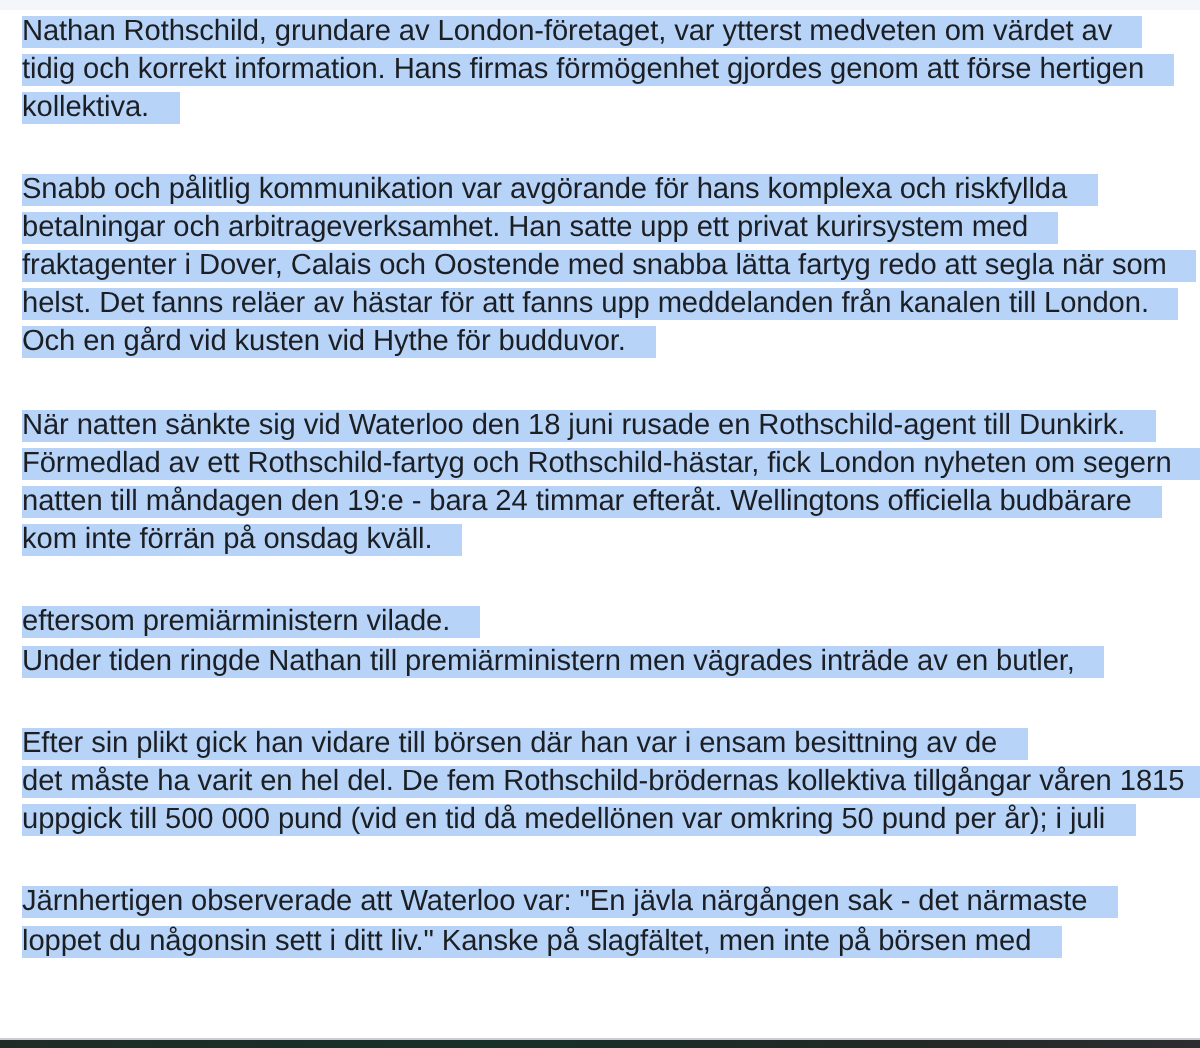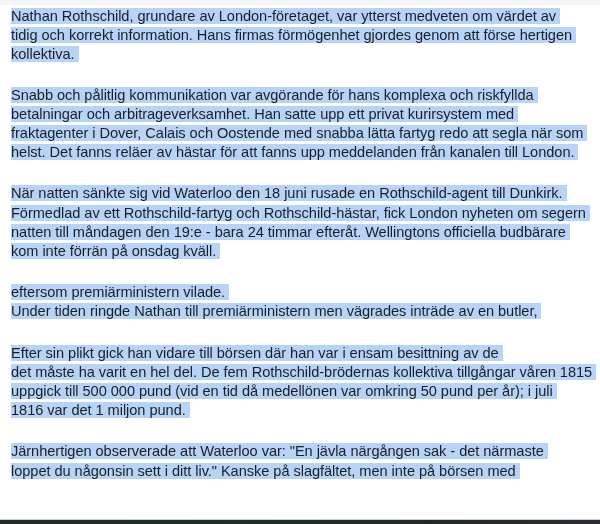--- a/index.html
+++ b/index.html
@@ -19,21 +19,21 @@
     .para {
       margin: 0 0 22px 0;
       font-size: 14.6px;
       line-height: 19.2px;
       color: #1b1f24;
       letter-spacing: -0.05px;
     }
     .para .line { display: block; white-space: nowrap; }
     .para .line span {
       background: #b7d3f7;
-      padding-right: 4px;
+      padding-right: 15px;
     }
     .para.p2 { margin-top: -1px; }
     .bottombar {
       position: absolute; left: 0; top: 519px; width: 600px; height: 5px;
       background: linear-gradient(90deg, #1f2b26 0%, #16302a 40%, #222826 75%, #2b2d30 100%);
       border-top: 1px solid #c9ccd1;
     }
   </style>
 </head>
 <body>
@@ -44,36 +44,36 @@
   <p class="para p1">
     <span class="line"><span>Nathan Rothschild, grundare av London-företaget, var ytterst medveten om värdet av</span></span>
     <span class="line"><span>tidig och korrekt information. Hans firmas förmögenhet gjordes genom att förse hertigen</span></span>
     <span class="line"><span>kollektiva. </span></span>
   </p>
   <p class="para p2">
     <span class="line"><span>Snabb och pålitlig kommunikation var avgörande för hans komplexa och riskfyllda</span></span>
     <span class="line"><span>betalningar och arbitrageverksamhet. Han satte upp ett privat kurirsystem med</span></span>
     <span class="line"><span>fraktagenter i Dover, Calais och Oostende med snabba lätta fartyg redo att segla när som</span></span>
     <span class="line"><span>helst. Det fanns reläer av hästar för att fanns upp meddelanden från kanalen till London.</span></span>
+    <span class="line"><span>Och en gård vid kusten vid Hythe för budduvor.</span></span>
   </p>
   <p class="para p3">
     <span class="line"><span>När natten sänkte sig vid Waterloo den 18 juni rusade en Rothschild-agent till Dunkirk.</span></span>
     <span class="line"><span>Förmedlad av ett Rothschild-fartyg och Rothschild-hästar, fick London nyheten om segern</span></span>
     <span class="line"><span>natten till måndagen den 19:e - bara 24 timmar efteråt. Wellingtons officiella budbärare</span></span>
     <span class="line"><span>kom inte förrän på onsdag kväll. </span></span>
   </p>
   <p class="para p4">
     <span class="line"><span>eftersom premiärministern vilade.</span></span>
     <span class="line"><span>Under tiden ringde Nathan till premiärministern men vägrades inträde av en butler,</span></span>
   </p>
   <p class="para p5">
     <span class="line"><span>Efter sin plikt gick han vidare till börsen där han var i ensam besittning av de</span></span>
     <span class="line"><span>det måste ha varit en hel del. De fem Rothschild-brödernas kollektiva tillgångar våren 1815</span></span>
     <span class="line"><span>uppgick till 500 000 pund (vid en tid då medellönen var omkring 50 pund per år); i juli</span></span>
-    <span class="line"><span>1816 var det 1 miljon pund.</span></span>
   </p>
   <p class="para p6">
     <span class="line"><span>Järnhertigen observerade att Waterloo var: "En jävla närgången sak - det närmaste</span></span>
     <span class="line"><span>loppet du någonsin sett i ditt liv." Kanske på slagfältet, men inte på börsen med</span></span>
 
   </p>
 </div>
 
 <div class="bottombar"></div>
 

